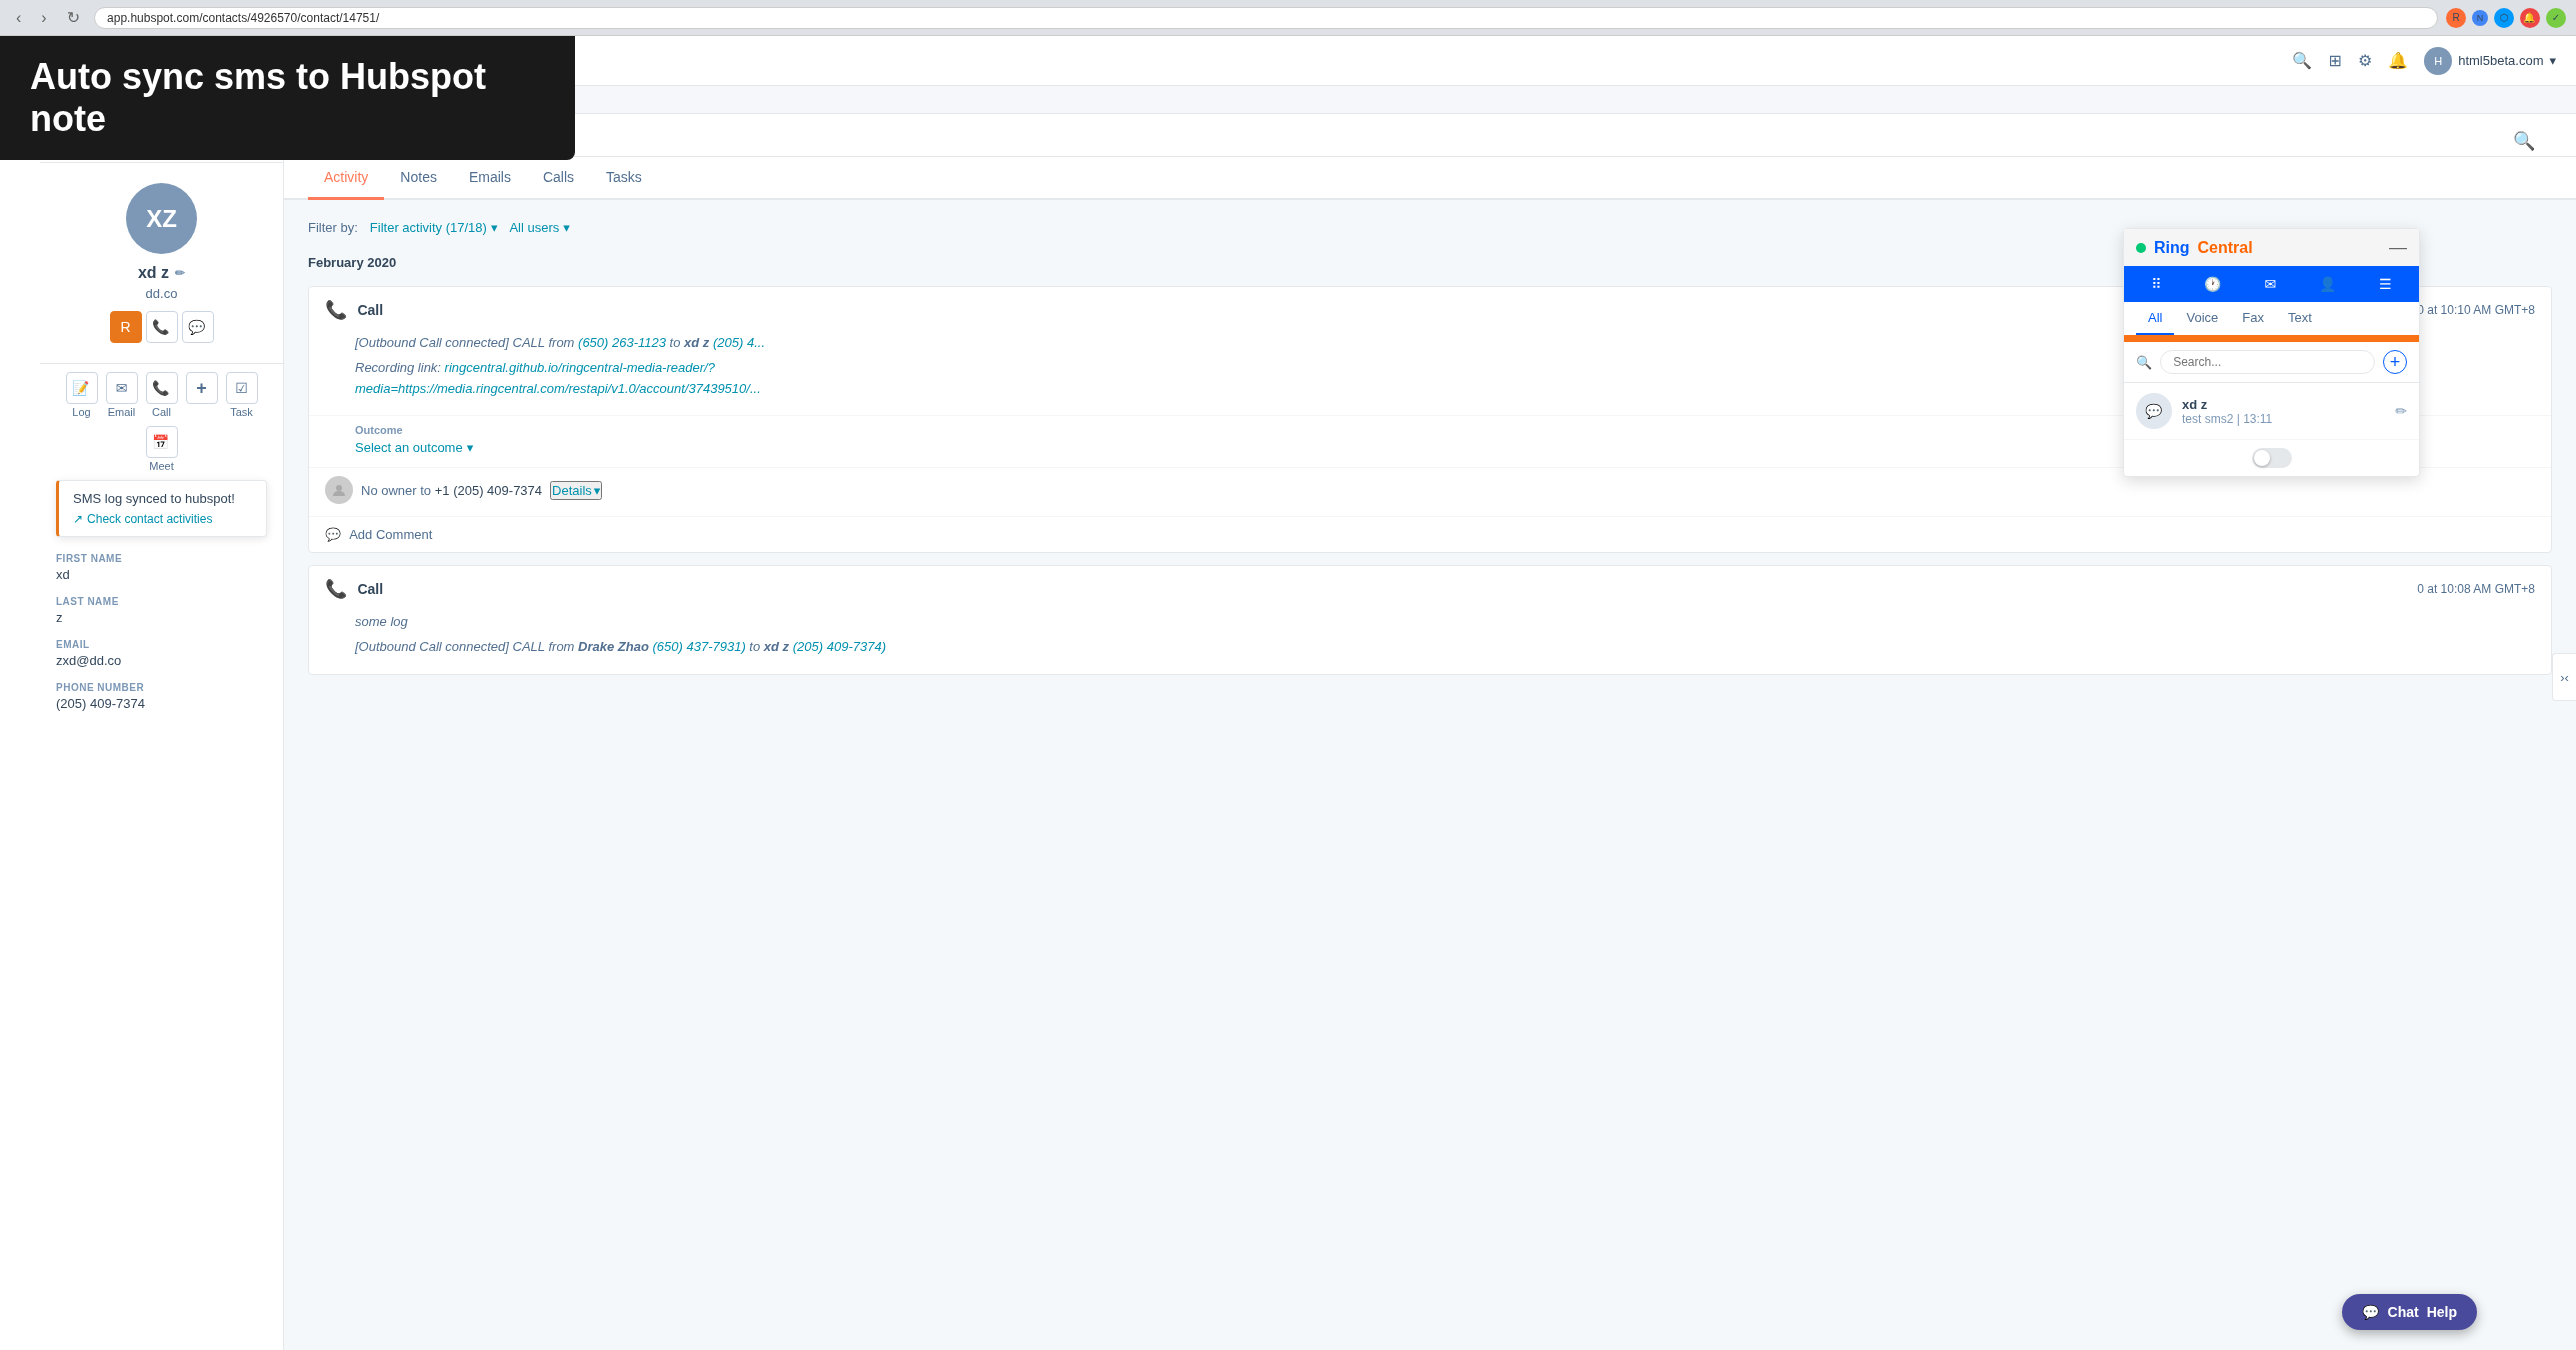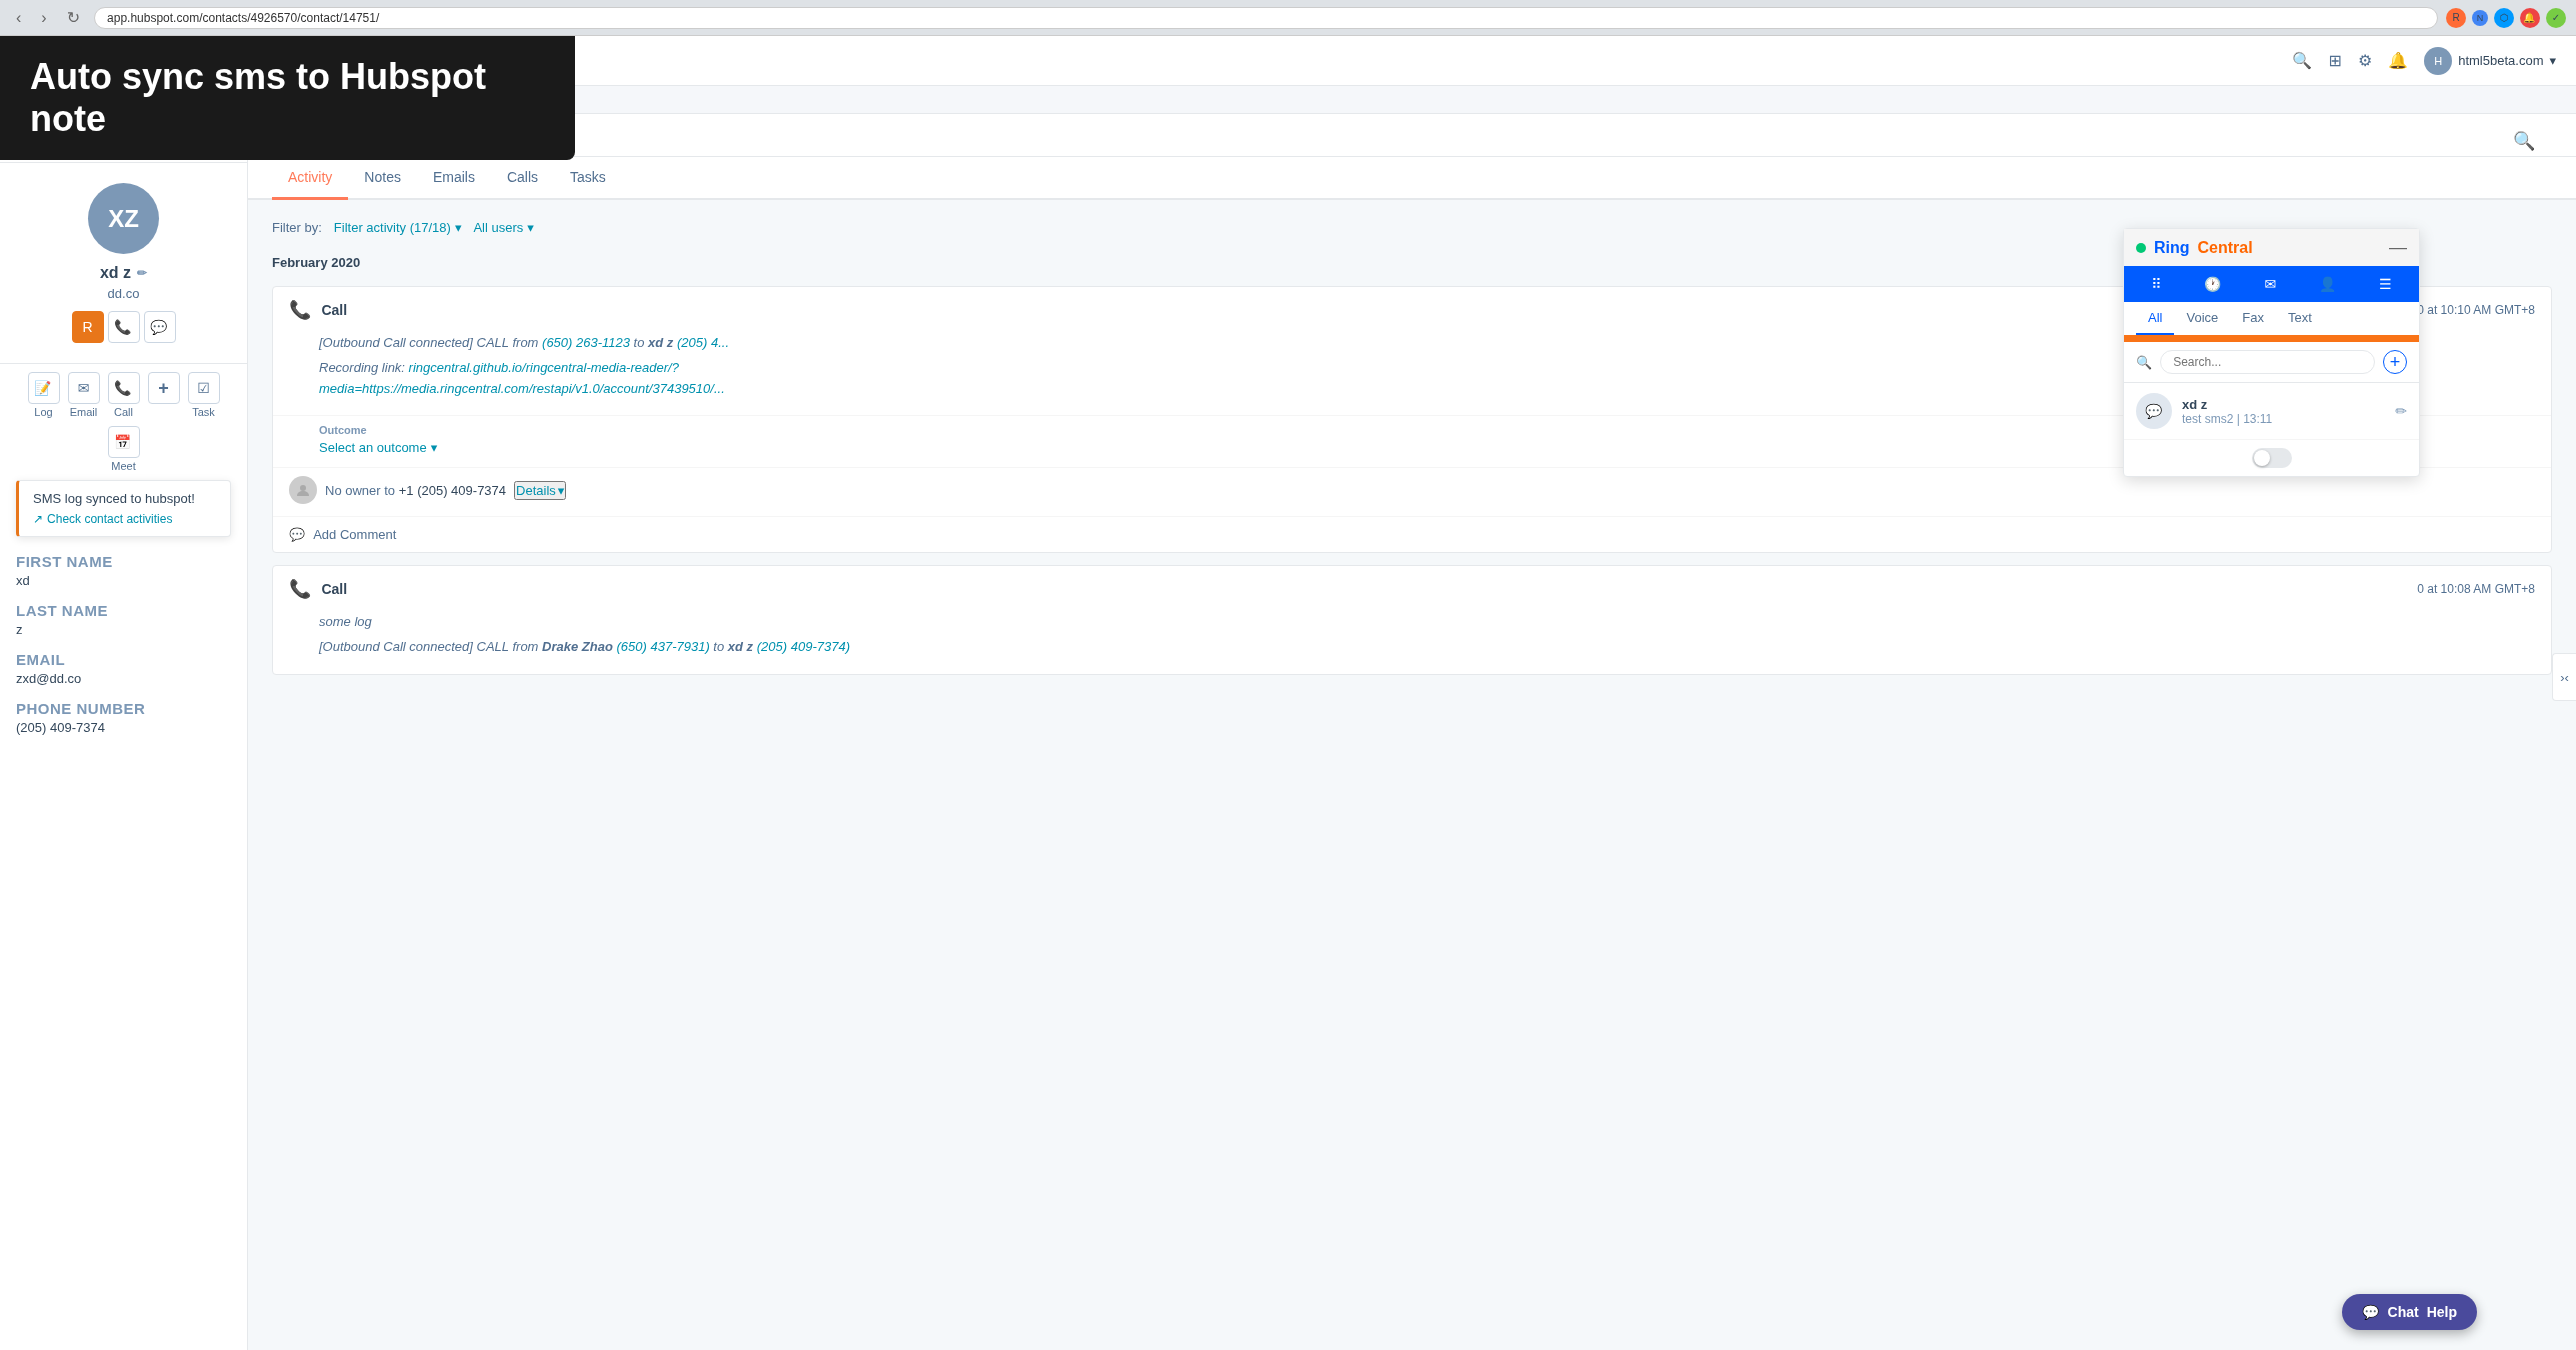--- a/index.html
+++ b/index.html
@@ -73,25 +73,26 @@
     .bookmark-item { display: flex; align-items: center; gap: 4px; cursor: pointer; }
 
     
     .main-layout {
       display: flex;
       height: calc(100vh - 36px - 50px - 28px);
     }
 
     
     .sidebar {
-      width: 248px;
+      width: 284px;
       background: white;
       border-right: 1px solid #e5e8eb;
       overflow-y: auto;
       flex-shrink: 0;
+      padding-left: 40px;
     }
     .sidebar-header {
       display: flex;
       align-items: center;
       padding: 12px 16px;
       border-bottom: 1px solid #e5e8eb;
       gap: 8px;
     }
     .sidebar-back-btn {
       display: flex;
@@ -214,21 +215,21 @@
       display: flex;
       align-items: center;
       gap: 4px;
       cursor: pointer;
       text-decoration: none;
     }
 
     
     .contact-fields { padding: 16px; }
     .field-group { margin-bottom: 14px; }
-    .field-label { font-size: 15px; color: #7c98b6; font-weight: 600; text-transform: uppercase; letter-spacing: 0.5px; margin-bottom: 3px; }
+    .field-label { font-size: 10px; color: #7c98b6; font-weight: 600; text-transform: uppercase; letter-spacing: 0.5px; margin-bottom: 3px; }
     .field-value { font-size: 13px; color: #33475b; }
 
     
     .content-area {
       flex: 1;
       display: flex;
       flex-direction: column;
       overflow: hidden;
     }
 

